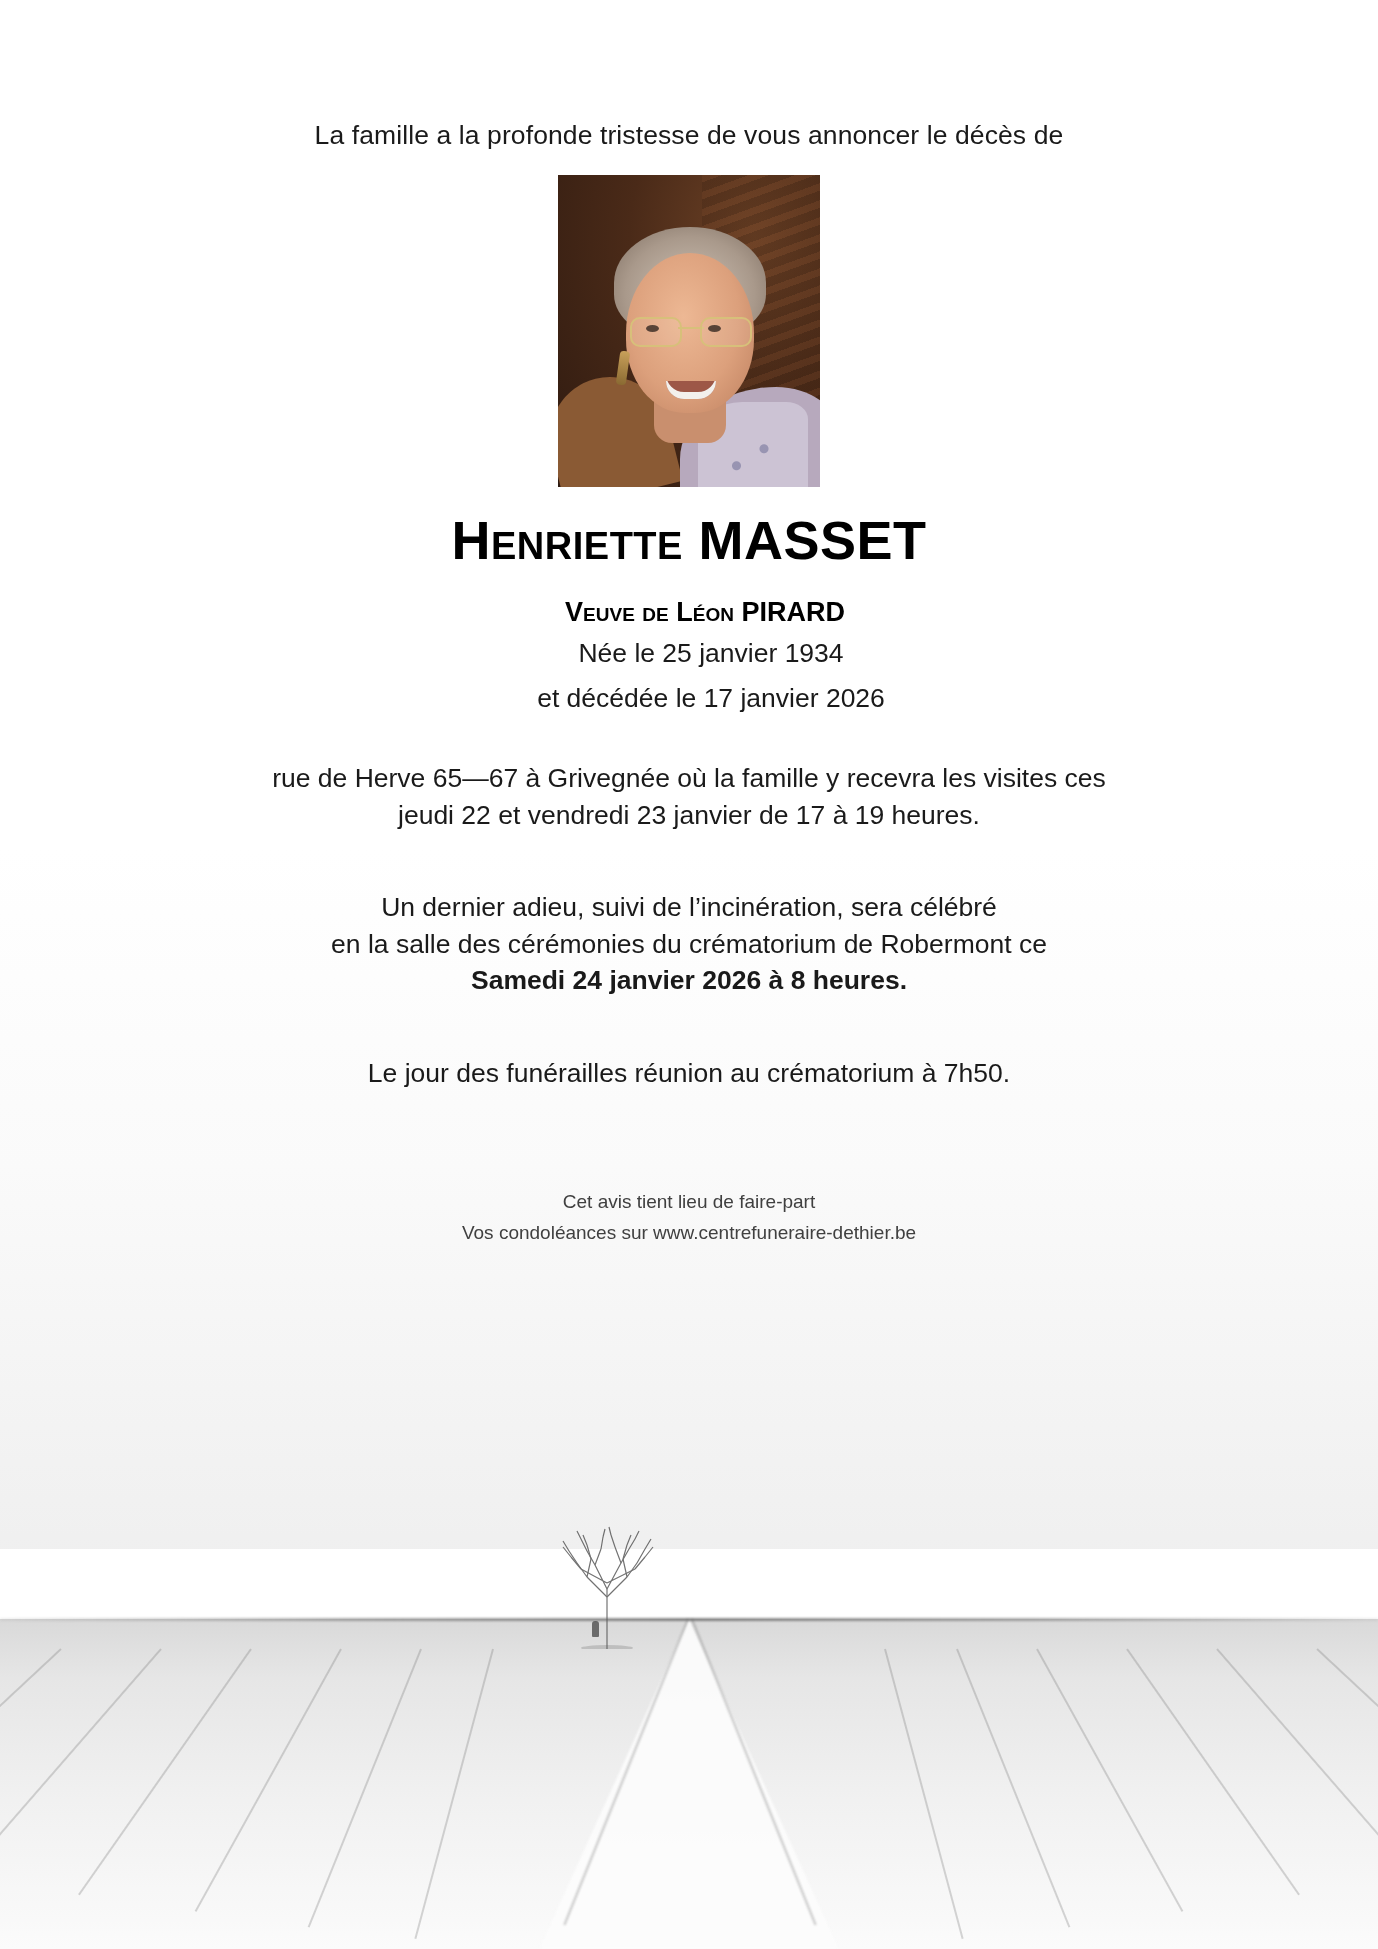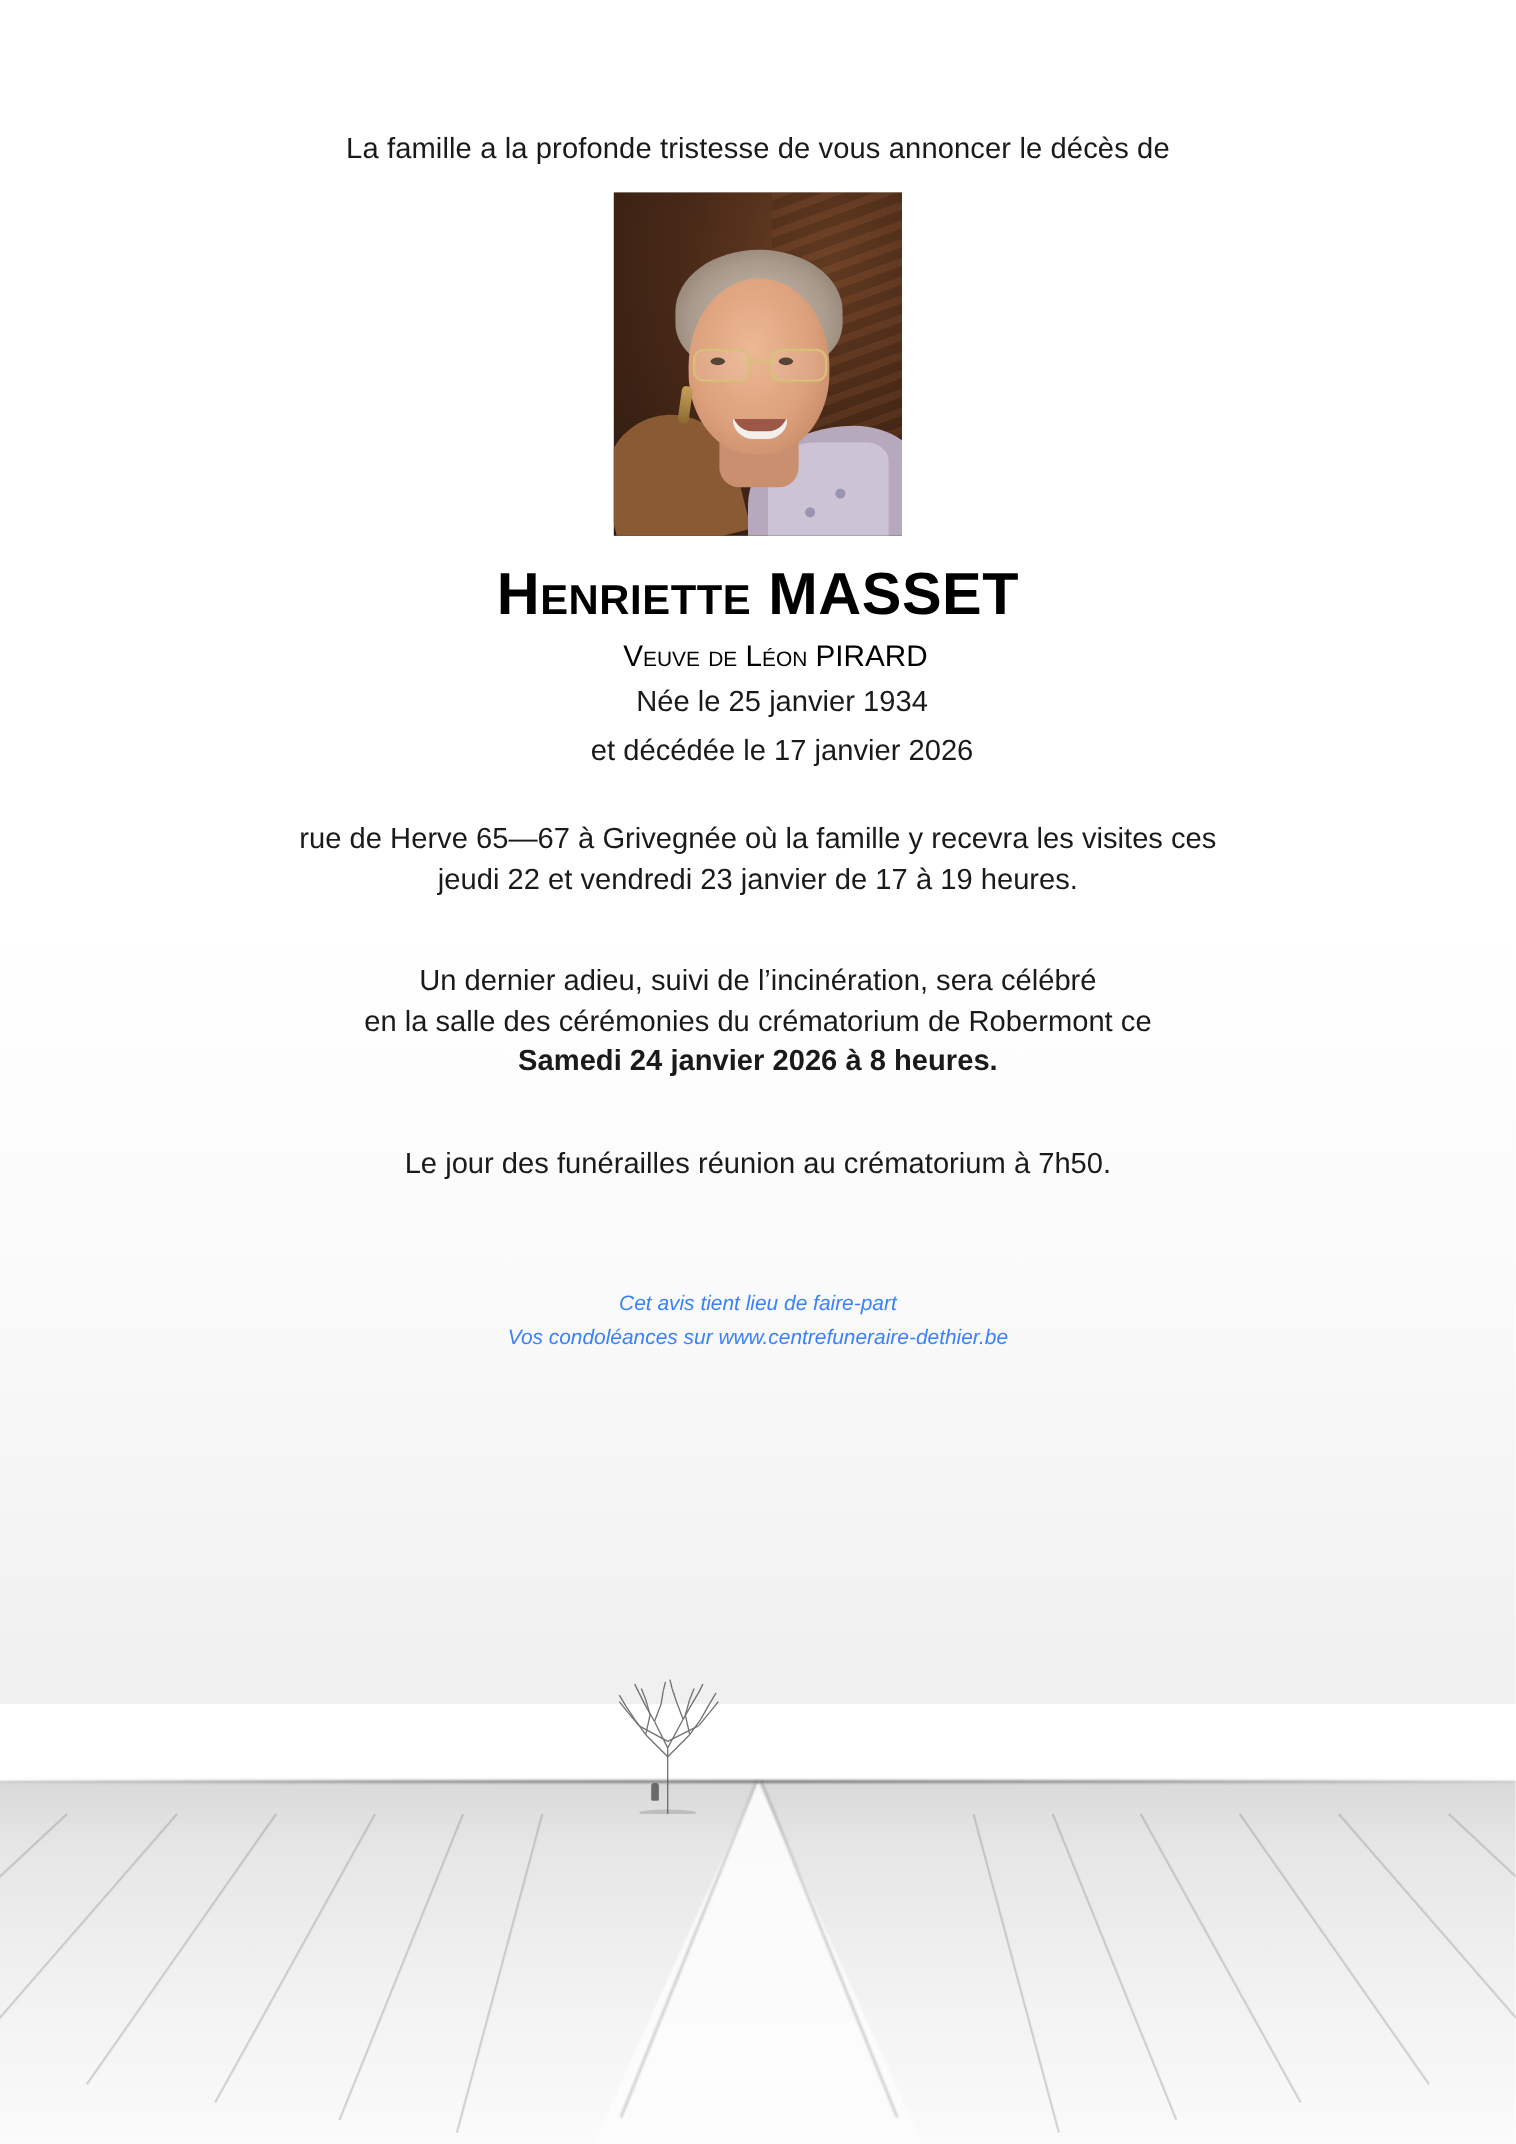--- a/index.html
+++ b/index.html
@@ -250,23 +250,23 @@
   }
   .name-full {
     margin-top: 22px;
     font-size: 54px;
     font-weight: 700;
     font-variant: small-caps;
     letter-spacing: 0.5px;
     color: #000;
   }
   .widow {
-    margin-top: 10px;
+    margin-top: 26px;
     font-size: 27px;
-    font-weight: 400;
+    font-weight: 700;
     font-variant: small-caps;
     color: #000;
     padding-left: 32px;
   }
   .born, .died {
     margin-top: 10px;
     font-size: 26.5px;
     color: #1a1a1a;
     padding-left: 44px;
   }
@@ -278,23 +278,22 @@
     line-height: 1.38;
     color: #1a1a1a;
   }
   .block.second { margin-top: 56px; }
   .block.third { margin-top: 56px; }
   .block .bold { font-weight: 700; }
 
   .footer {
     margin-top: 96px;
     font-size: 19px;
-    font-style: italic;
     line-height: 1.6;
-    color: #3b82f6;
+    color: #404040;
   }
 </style>
 </head>
 <body>
 
 <div class="page">
 
   <div class="landscape">
     <div class="sky-haze"></div>
     <div class="field"></div>

